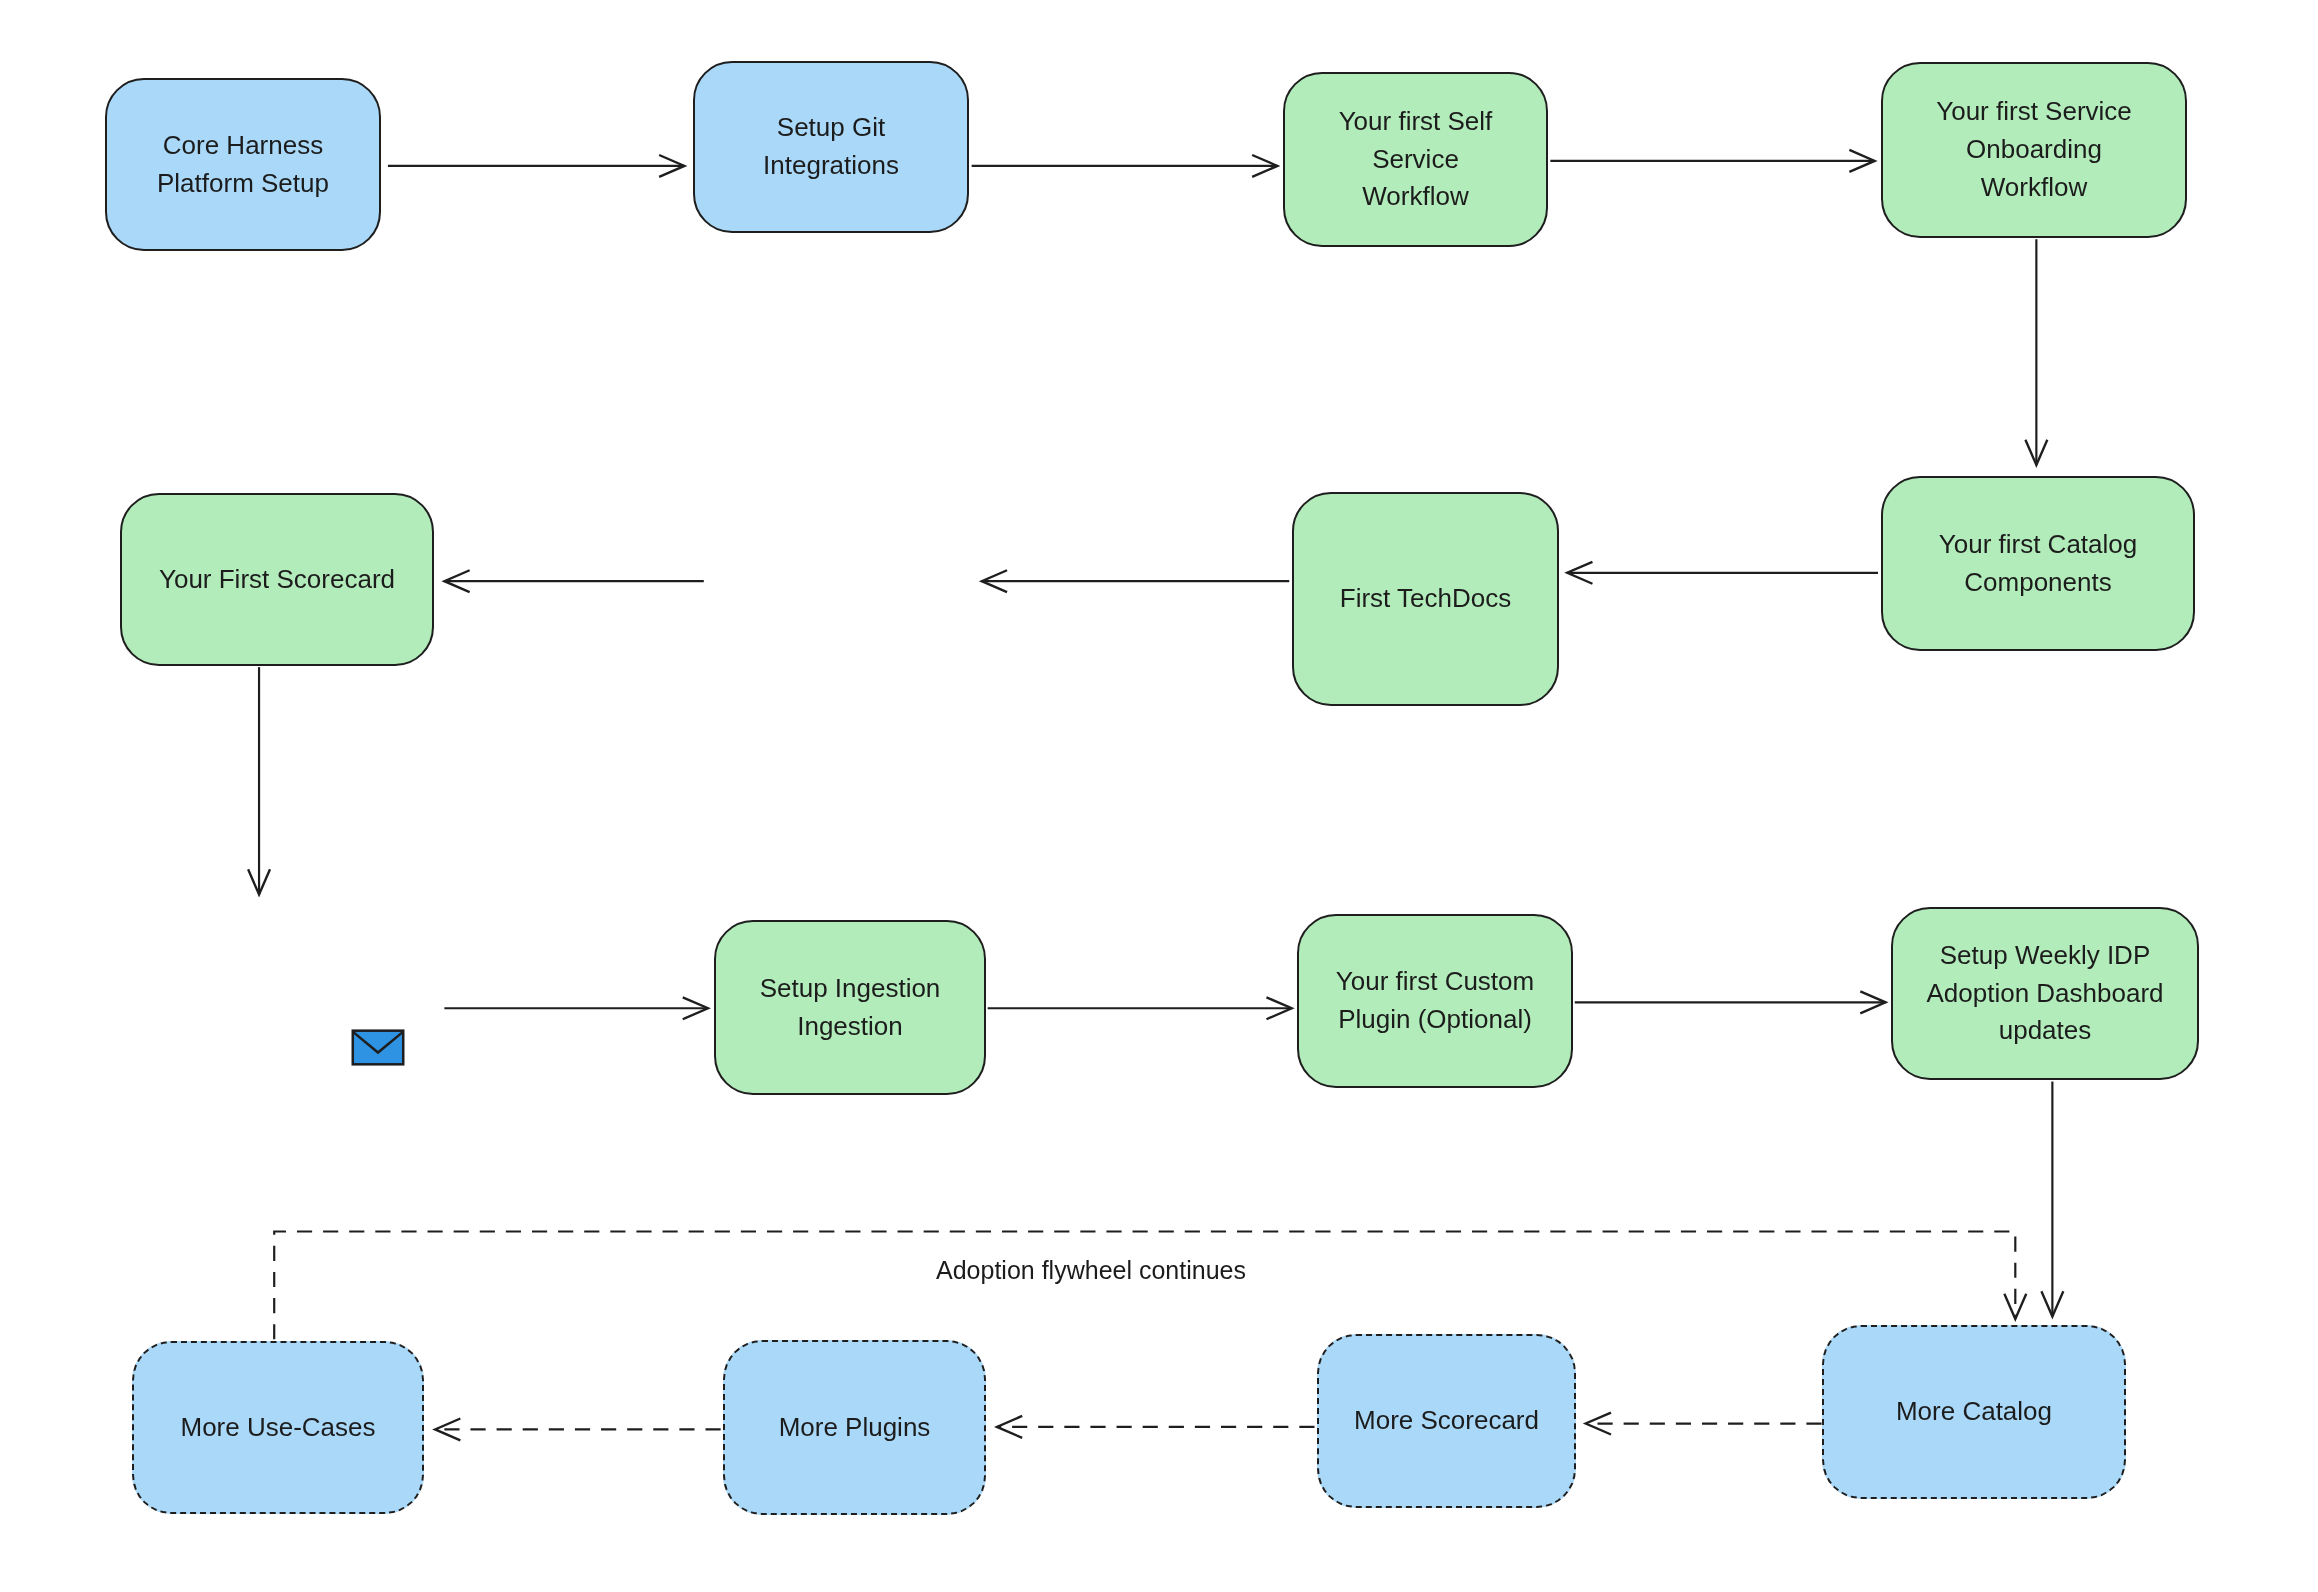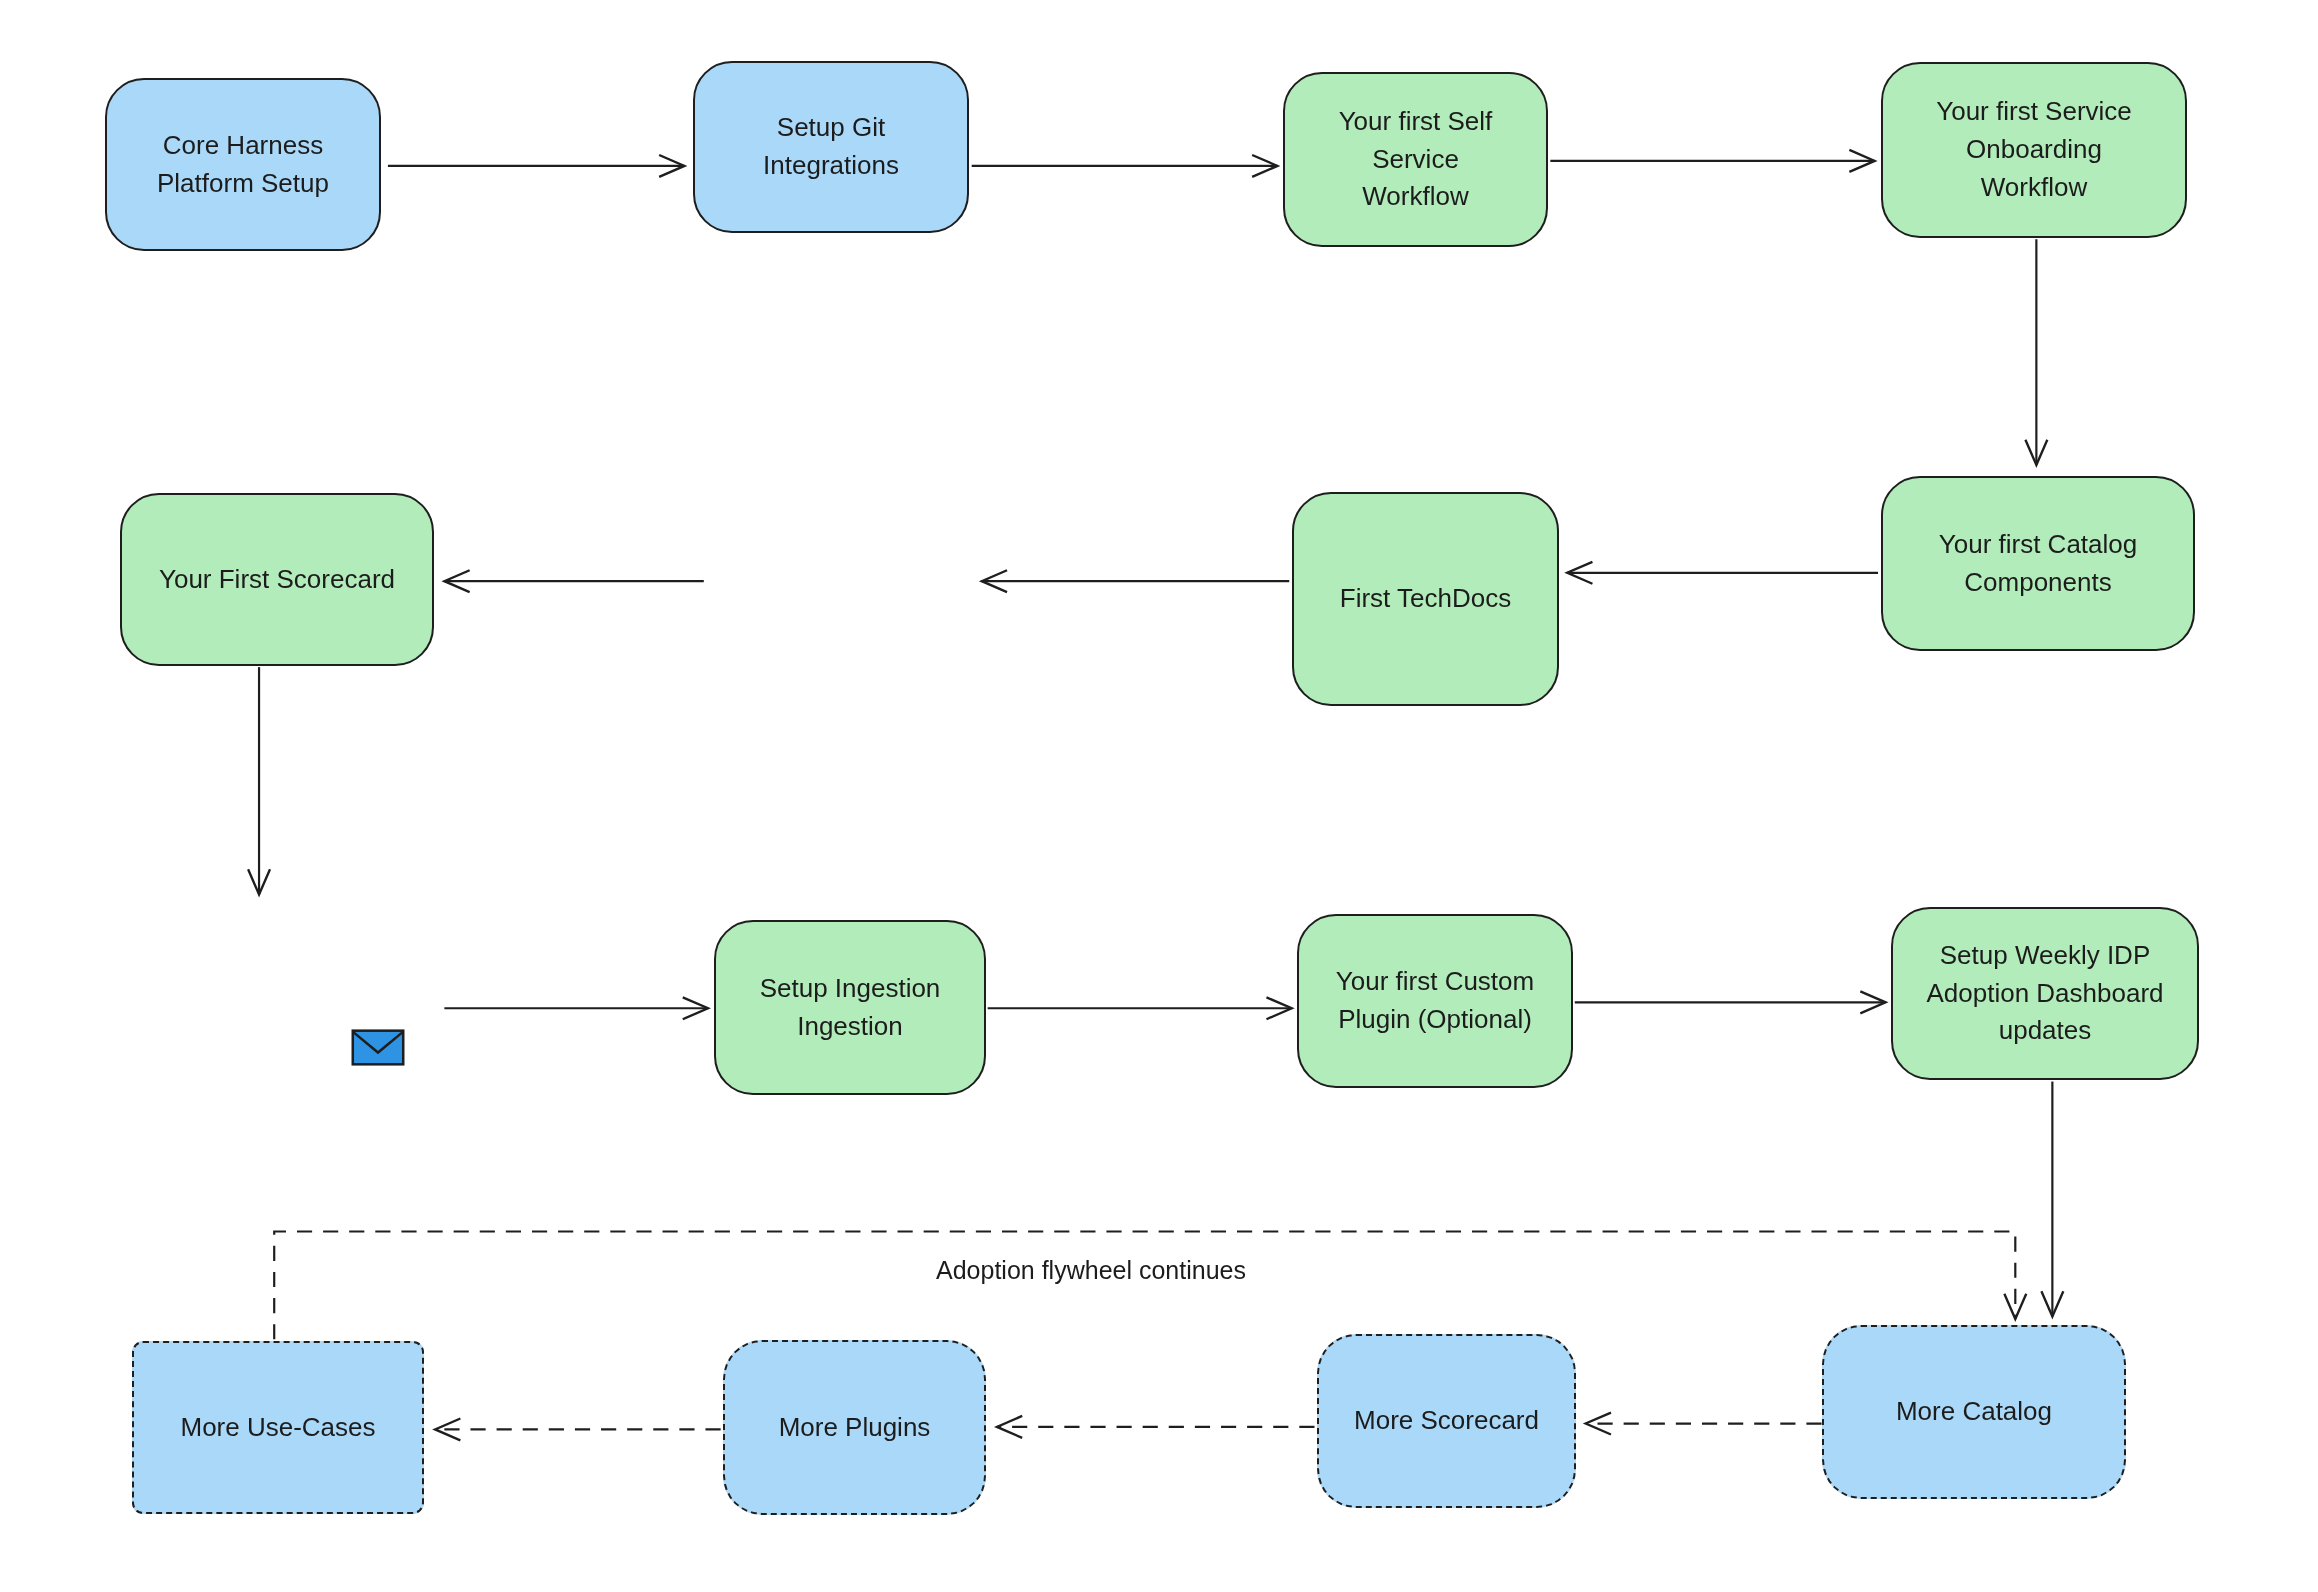--- a/index.html
+++ b/index.html
@@ -155,17 +155,17 @@
     </div>
     <div class="node blue dashed" style="left: 1790px; top: 1325px; width: 304px; height: 174px; margin-left: 32px;">
       <span class="lbl">More Catalog</span>
     </div>
     <div class="node blue dashed" style="left: 1317px; top: 1334px; width: 259px; height: 174px;">
       <span class="lbl">More Scorecard</span>
     </div>
     <div class="node blue dashed" style="left: 723px; top: 1340px; width: 263px; height: 175px;">
       <span class="lbl">More Plugins</span>
     </div>
-    <div class="node blue dashed" style="left: 132px; top: 1341px; width: 292px; height: 173px; border-radius: 11px;">
+    <div class="node blue dashed" style="left: 132px; top: 1341px; width: 292px; height: 173px;">
       <span class="lbl">More Use-Cases</span>
     </div>
   </div>
 
 
 </body></html>

